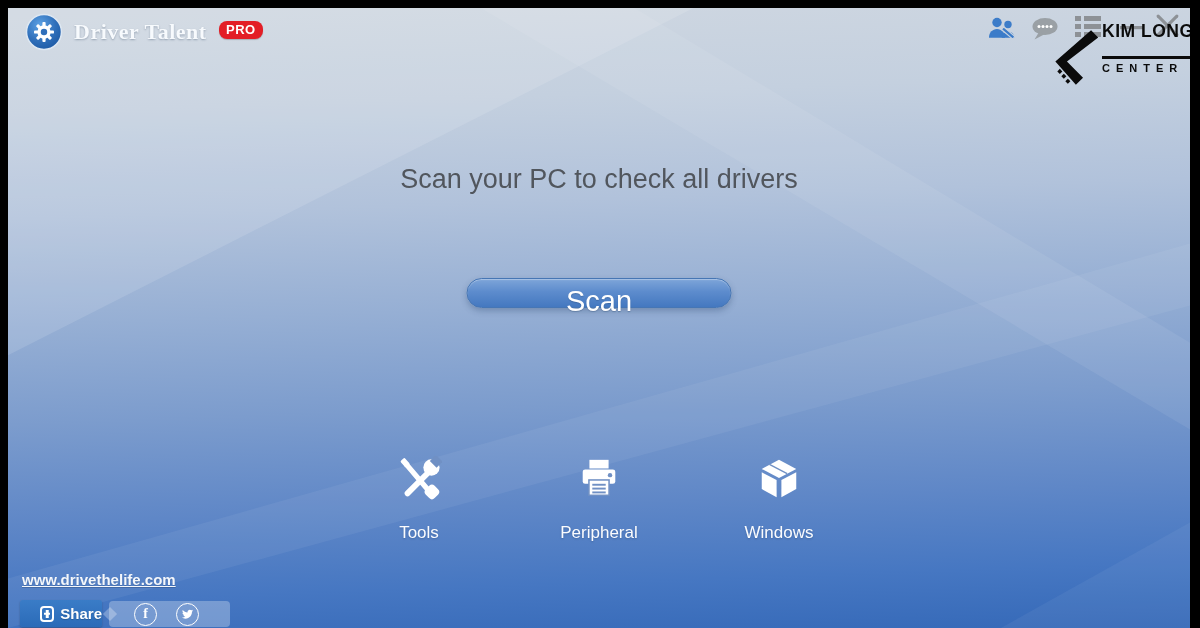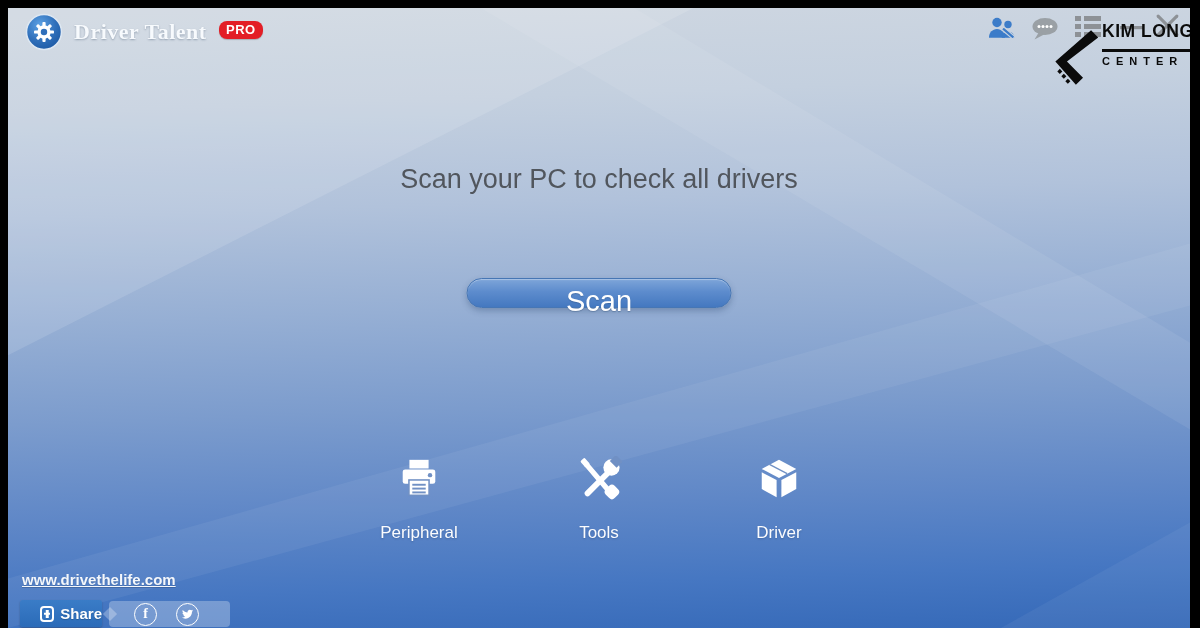--- a/index.html
+++ b/index.html
@@ -43,21 +43,21 @@
   .ic-min      { left:1112px; top:8px; width:26px; height:20px; }
   .ic-min svg  { margin-top:9px; }
   .ic-close    { left:1147px; top:5px; width:26px; height:26px; }
 
   
   .watermark { position:absolute; left:1042px; top:13px; display:flex; z-index:20; }
   .wm-swoosh { width:50px; height:60px; margin-top:7px; }
   .wm-text { margin-left:2px; }
   .wm-line1 {
     font-size:17.5px; font-weight:800; color:#0b0b0b; letter-spacing:0.5px;
-    border-bottom:3.5px solid #0b0b0b; padding-bottom:7px; white-space:nowrap;
+    border-bottom:3.5px solid #0b0b0b; padding-bottom:14px; white-space:nowrap;
   }
   .wm-line2 { font-size:11px; font-weight:700; color:#0b0b0b; letter-spacing:6px; margin-top:3px; white-space:nowrap; }
 
   
   .hero { position:absolute; top:148px; left:0; width:100%; text-align:center; }
   .hero-line1 { font-size:27px; color:#51565d; }
   .hero-line2 { font-size:27px; color:#51565d; margin-top:8px; }
   .hero-sub   { font-size:16px; color:#636b76; margin-top:14px; }
 
   .scan-btn {
@@ -200,49 +200,49 @@
 
     <div class="hero">
       <div class="hero-line2">Scan your PC to check all drivers</div>
     </div>
 
     <div class="scan-btn">Scan</div>
 
     <div class="shortcuts">
       <div class="shortcut">
         <svg class="ico" viewBox="0 0 48 48">
+          <path d="M12 39 L34 17" stroke="#fff" stroke-width="6" stroke-linecap="round"></path>
+          <circle cx="37" cy="12" r="8.5" fill="#fff"></circle>
+          <rect x="37" y="1" width="10" height="9" fill="#7090c4" transform="rotate(45 42 5.5)"></rect>
+          <rect x="5" y="4" width="9" height="6" rx="1.5" fill="#fff" transform="rotate(49 9.5 7)"></rect>
+          <path d="M11 9 L34 36" stroke="#fff" stroke-width="5.5" stroke-linecap="round"></path>
+          <rect x="31" y="31" width="13" height="13" rx="4" fill="#fff" transform="rotate(45 37.5 37.5)"></rect>
+        </svg>
+        <div class="lbl">Tools</div>
+      </div>
+      <div class="shortcut">
+        <svg class="ico" viewBox="0 0 48 48">
           <rect x="14" y="4" width="20" height="9" fill="#fff"></rect>
           <rect x="7" y="14" width="34" height="15" rx="2.5" fill="#fff"></rect>
           <circle cx="35.5" cy="20" r="2.3" fill="#7090c4"></circle>
           <rect x="13.5" y="25" width="21" height="16" fill="#fff" stroke="#7090c4" stroke-width="1.6"></rect>
           <rect x="17" y="29" width="14" height="2" fill="#7090c4"></rect>
           <rect x="17" y="33" width="14" height="2" fill="#7090c4"></rect>
           <rect x="17" y="37" width="14" height="2" fill="#7090c4"></rect>
         </svg>
         <div class="lbl">Peripheral</div>
       </div>
       <div class="shortcut">
         <svg class="ico" viewBox="0 0 48 48">
-          <path d="M12 39 L34 17" stroke="#fff" stroke-width="6" stroke-linecap="round"></path>
-          <circle cx="37" cy="12" r="8.5" fill="#fff"></circle>
-          <rect x="37" y="1" width="10" height="9" fill="#7090c4" transform="rotate(45 42 5.5)"></rect>
-          <rect x="5" y="4" width="9" height="6" rx="1.5" fill="#fff" transform="rotate(49 9.5 7)"></rect>
-          <path d="M11 9 L34 36" stroke="#fff" stroke-width="5.5" stroke-linecap="round"></path>
-          <rect x="31" y="31" width="13" height="13" rx="4" fill="#fff" transform="rotate(45 37.5 37.5)"></rect>
-        </svg>
-        <div class="lbl">Tools</div>
-      </div>
-      <div class="shortcut">
-        <svg class="ico" viewBox="0 0 48 48">
           <polygon points="24,4 42,13.5 24,23 6,13.5" fill="#fff"></polygon>
           <line x1="14" y1="8.8" x2="32.5" y2="18.4" stroke="#7090c4" stroke-width="1.4"></line>
           <polygon points="6,17 21.5,25 21.5,43 6,34.5" fill="#fff"></polygon>
           <polygon points="42,17 26.5,25 26.5,43 42,34.5" fill="#fff"></polygon>
         </svg>
-        <div class="lbl">Driver</div>
+        <div class="lbl">Windows</div>
       </div>
     </div>
 
     <div class="site-link">www.drivethelife.com</div>
 
     <div class="share-btn">
       <span class="share-plus"></span>
       <span class="share-label">Share</span>
     </div>
 

